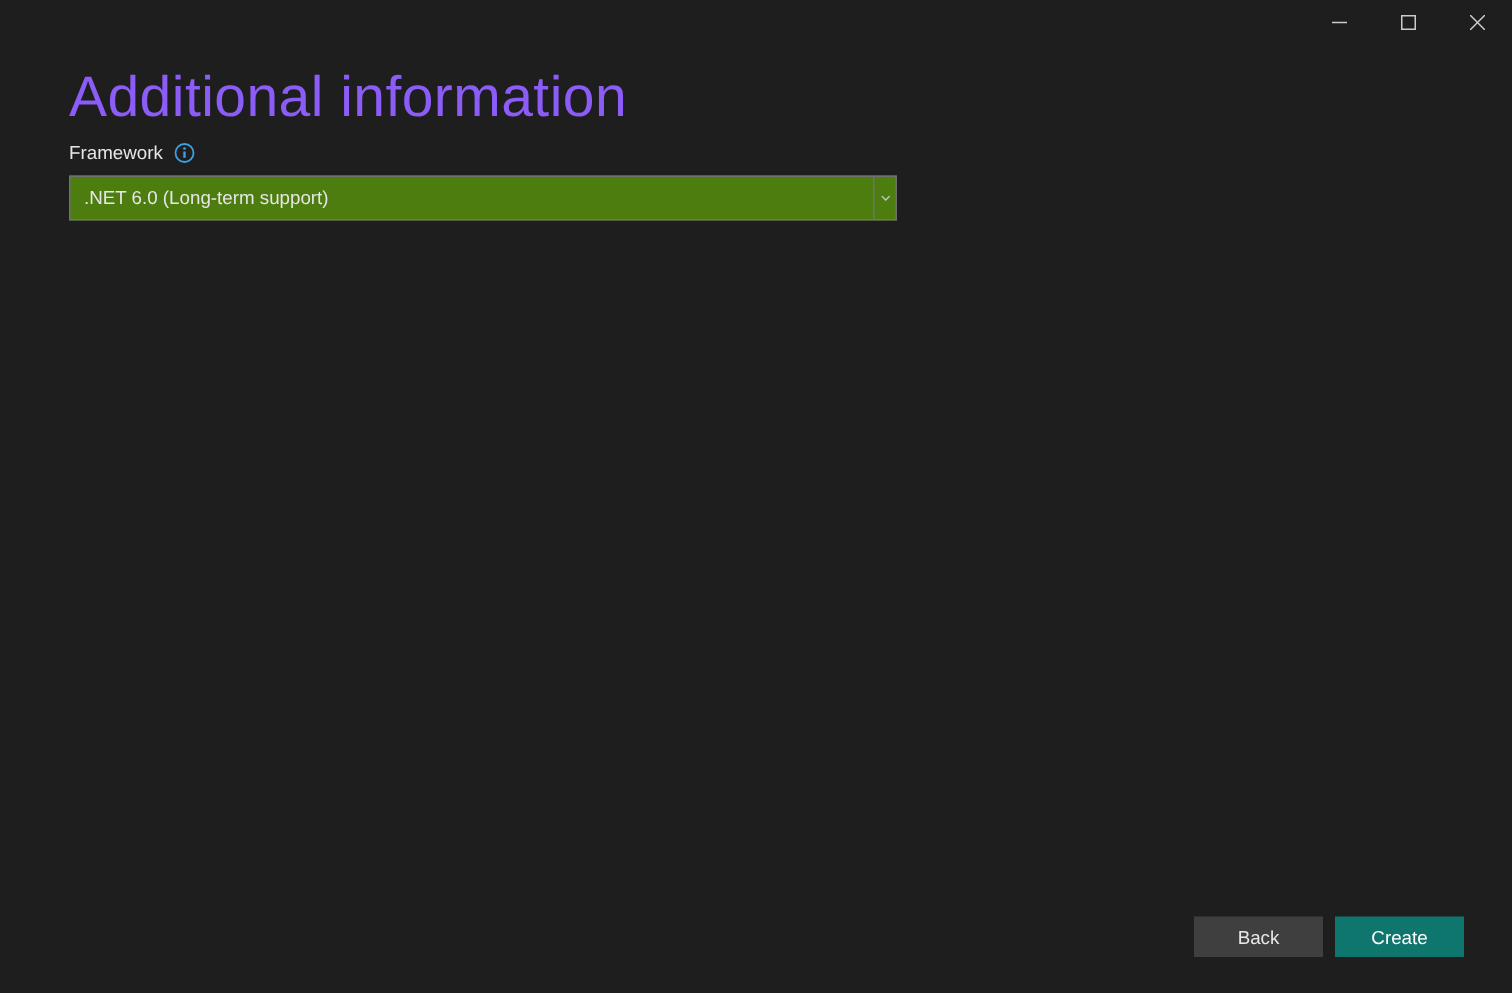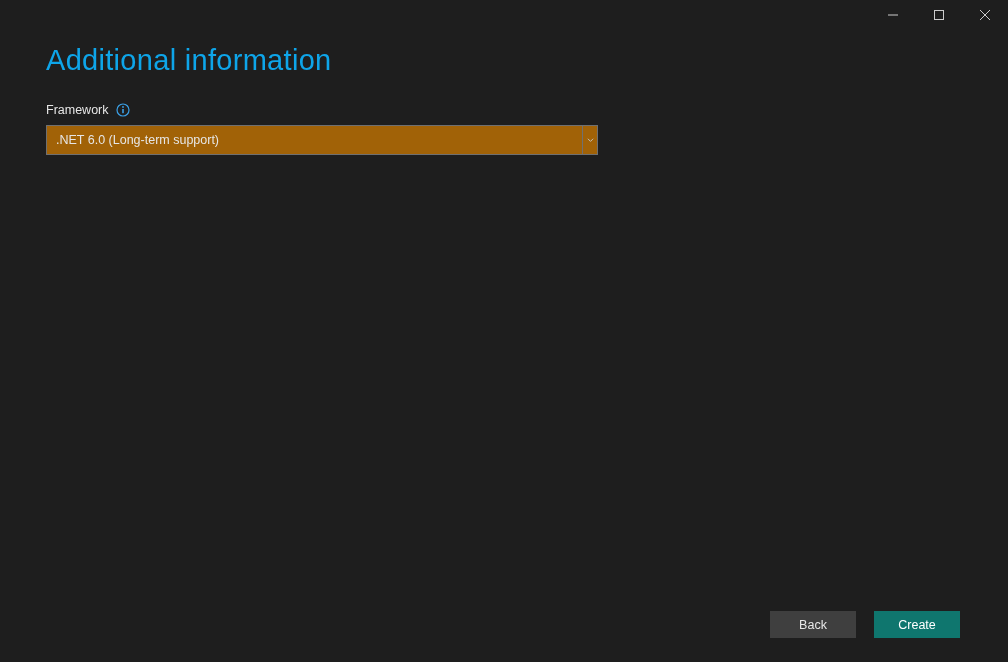--- a/index.html
+++ b/index.html
@@ -31,23 +31,23 @@
       cursor: pointer;
     }
     .titlebar-btn svg {
       width: 10px;
       height: 10px;
     }
     .content {
       padding: 14px 46px 0 46px;
     }
     .page-title {
-      font-size: 29px;
+      font-size: 38px;
       font-weight: 400;
-      color: #0ea5e9;
+      color: #8b5cf6;
       letter-spacing: 0.3px;
     }
     .subheader-row {
       margin-top: 28px;
       display: flex;
       align-items: center;
       gap: 14px;
     }
     .project-type {
       font-size: 18px;
@@ -59,21 +59,21 @@
       gap: 6px;
     }
     .tag {
       background: #3a3a3a;
       color: #cfcfcf;
       font-size: 11.5px;
       padding: 3px 10px;
       border-radius: 2px;
     }
     .field-label-row {
-      margin-top: 26px;
+      margin-top: 8px;
       display: flex;
       align-items: center;
       gap: 7px;
     }
     .field-label {
       font-size: 12.5px;
       color: #e6e6e6;
     }
     .info-icon {
       width: 14px;
@@ -81,44 +81,44 @@
       display: flex;
       align-items: center;
       justify-content: center;
     }
     .dropdown {
       margin-top: 8px;
       width: 552px;
       height: 30px;
       border: 1px solid #707070;
       display: flex;
-      background: #a16207;
+      background: #4d7c0f;
       cursor: pointer;
     }
     .dropdown-value {
       flex: 1;
       padding: 0 9px;
       font-size: 12.5px;
       color: #e6e6e6;
       display: flex;
       align-items: center;
       border-right: 1px solid #707070;
     }
     .dropdown-arrow {
       width: 14px;
       display: flex;
       align-items: center;
       justify-content: center;
     }
     .footer {
       position: absolute;
       bottom: 24px;
-      right: 48px;
+      right: 32px;
       display: flex;
-      gap: 18px;
+      gap: 8px;
     }
     .btn {
       width: 86px;
       height: 27px;
       font-size: 12.5px;
       border: none;
       cursor: pointer;
       font-family: inherit;
     }
     .btn-back {

